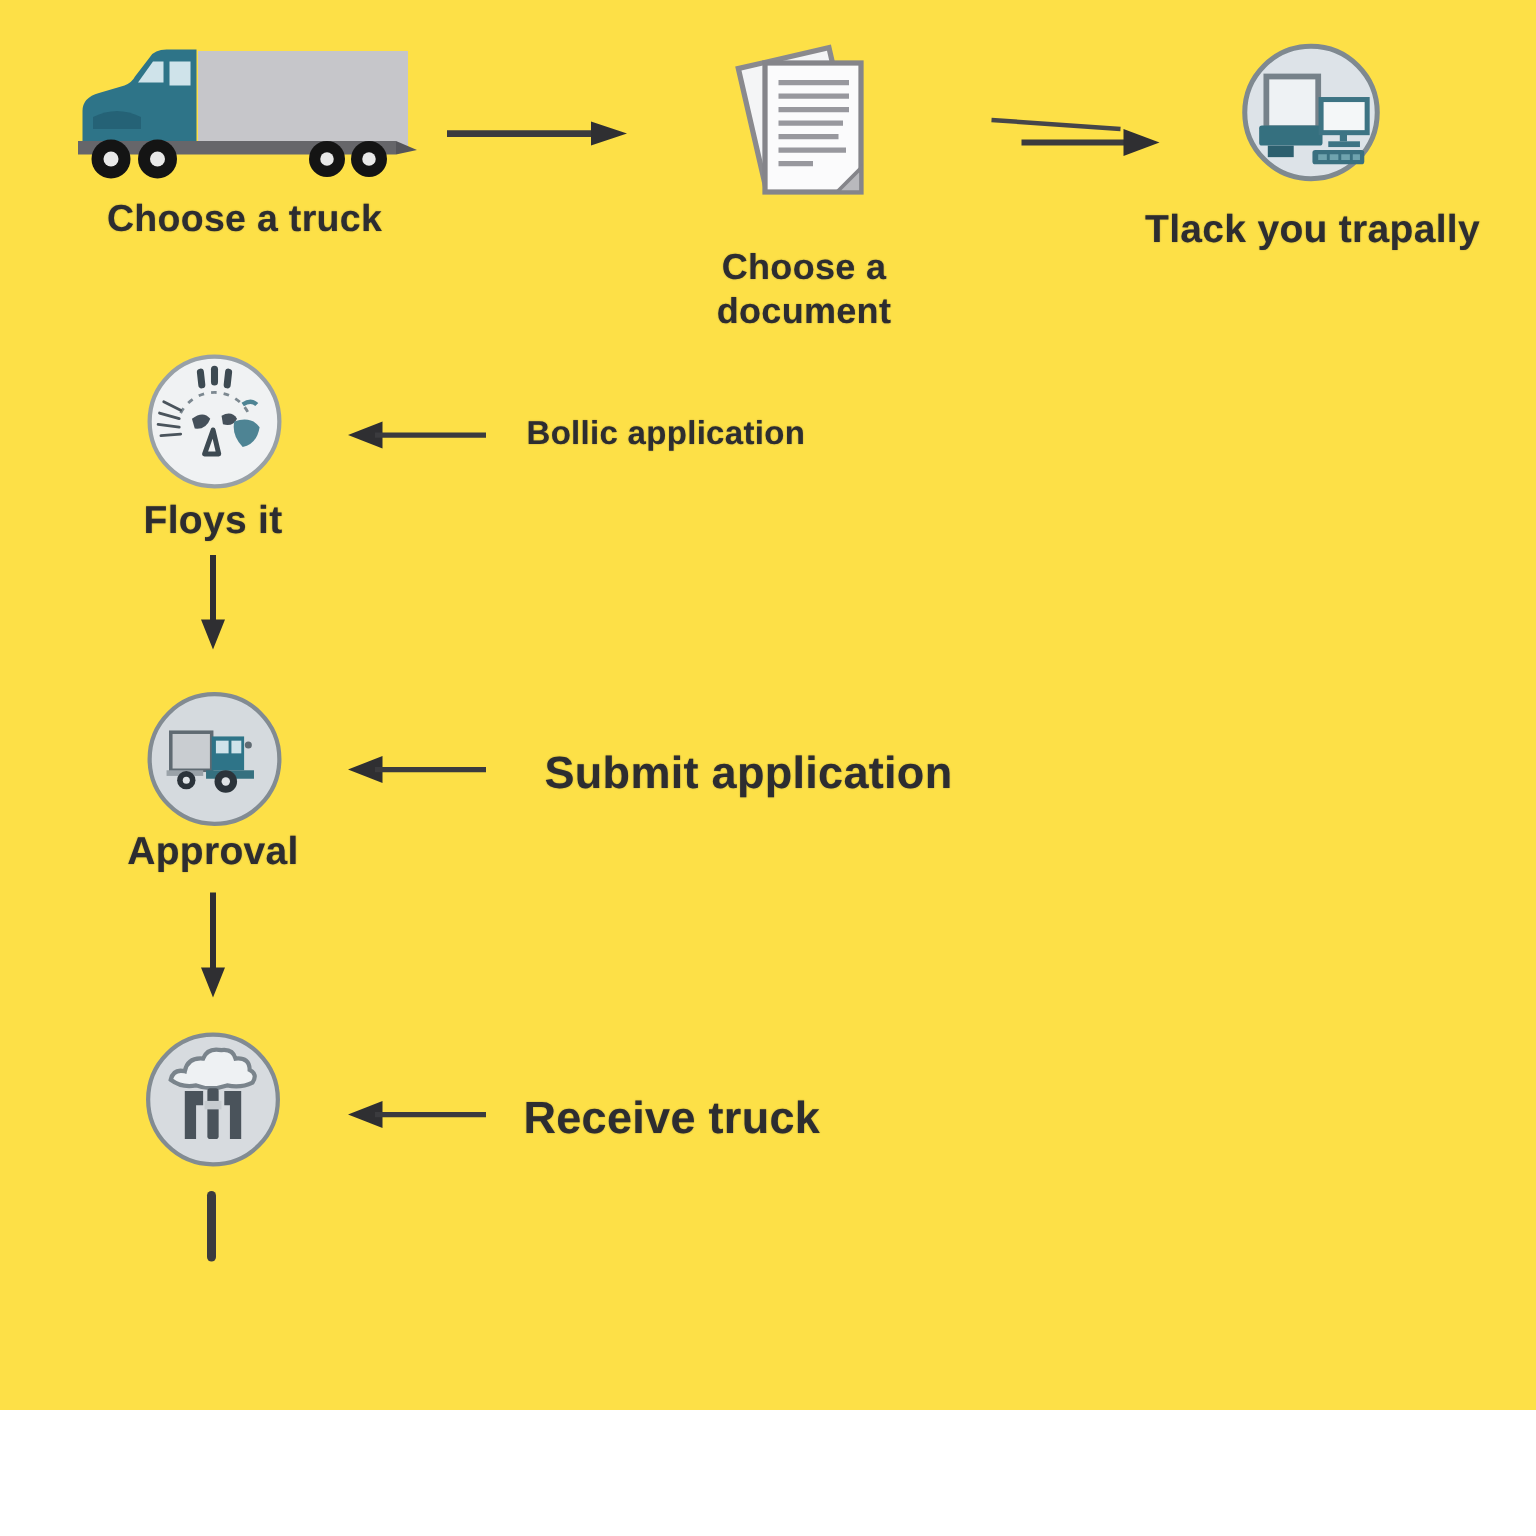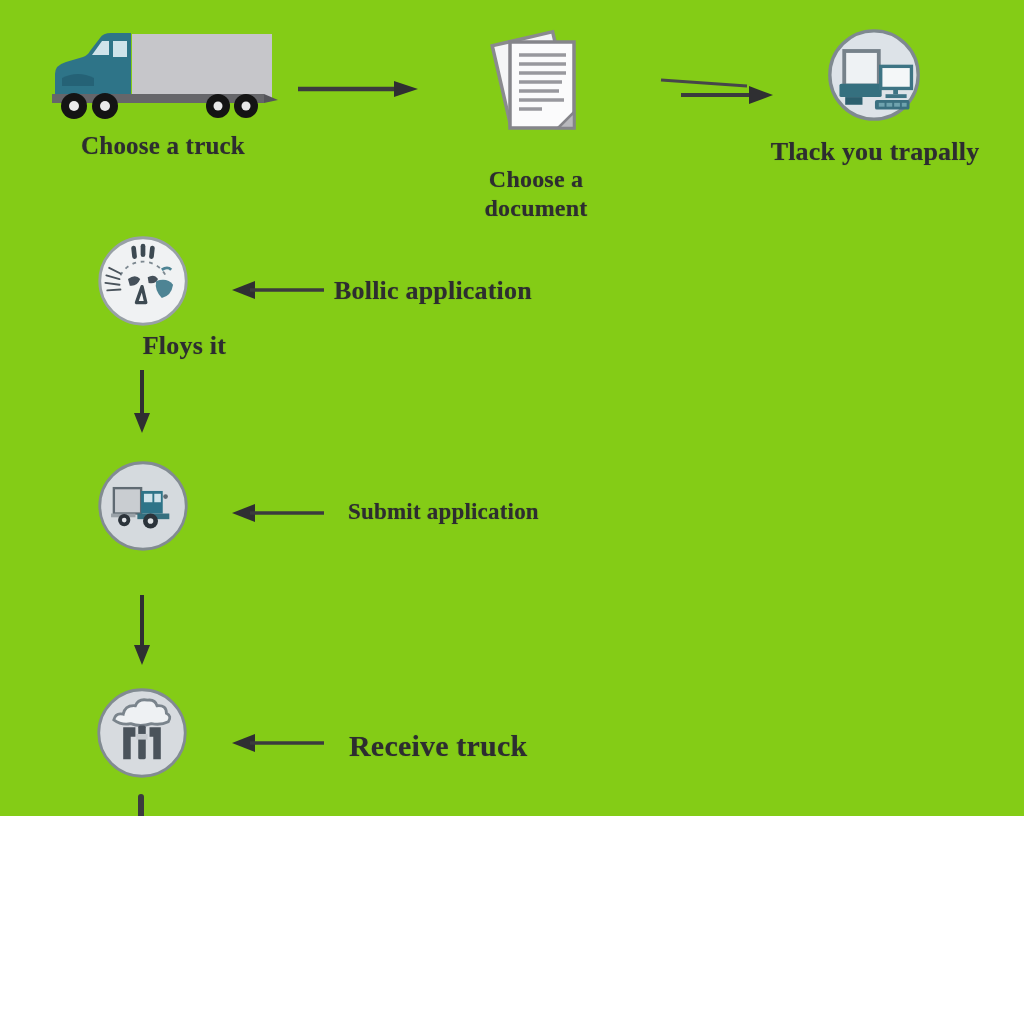--- a/index.html
+++ b/index.html
@@ -1,20 +1,20 @@
 <!DOCTYPE html>
 <html><head>
 <meta charset="utf-8">
 <style>
   html,body{margin:0;padding:0;}
   .canvas{
     position:relative;
-    width:1024px;height:816px;
-    background:#84cc16;
-    font-family:Liberation Serif, serif;
+    width:1024px;height:940px;
+    background:#fde047;
+    font-family:Liberation Sans, sans-serif;
     overflow:hidden;
   }
   .abs{position:absolute;}
   .lbl{
     position:absolute;
     font-weight:bold;
     color:#2d2d30;
     letter-spacing:0.2px;
     text-shadow:0 0 1px rgba(45,45,48,0.45);
   }
@@ -113,28 +113,28 @@
       <line x1="10" y1="52" x2="25" y2="54"></line>
       <line x1="12" y1="60" x2="26" y2="59"></line>
     </g>
     <path d="M34,48 Q42,42 47,48 Q44,56 36,55 Z" fill="#45505a"></path>
     <path d="M55,46 Q62,42 66,48 Q63,54 56,52 Z" fill="#45505a"></path>
     <path d="M64,50 Q76,46 82,54 Q80,66 70,68 Q62,60 64,50 Z" fill="#4e8494"></path>
     <path d="M70,38 Q76,34 80,38" fill="none" stroke="#4e8494" stroke-width="3"></path>
     <polygon points="43,73 53,73 49,56" fill="none" stroke="#3d4a52" stroke-width="3.5" stroke-linejoin="round"></polygon>
   </svg>
 
-  <div class="lbl center" style="left:58px;top:331px;width:168px;font-size:26px;text-align:right;">Floys it</div>
+  <div class="lbl center" style="left:58px;top:331px;width:168px;font-size:26px;">Floys it</div>
 
   <svg class="abs" style="left:232px;top:279px;" width="95" height="22" viewBox="0 0 95 22">
     <polygon points="23,2 0,11 23,20" fill="#2f2f32"></polygon>
     <line x1="18" y1="11" x2="92" y2="11" stroke="#3b3b3e" stroke-width="3.5"></line>
   </svg>
 
-  <div class="lbl" style="left:334px;top:276px;font-size:26px;">Bollic application</div>
+  <div class="lbl" style="left:351px;top:276px;font-size:22px;">Bollic application</div>
 
   <svg class="abs" style="left:131px;top:368px;" width="22" height="68" viewBox="0 0 22 68">
     <line x1="11" y1="2" x2="11" y2="48" stroke="#2f2f32" stroke-width="4"></line>
     <polygon points="3,45 19,45 11,65" fill="#2f2f32"></polygon>
   </svg>
 
   <svg class="abs" style="left:96px;top:459px;" width="94" height="94" viewBox="0 0 100 100">
     <circle cx="50" cy="50" r="46" fill="#d5dade" stroke="#828b92" stroke-width="3"></circle>
     <rect x="19" y="31" width="29" height="27" fill="#c9cdd1" stroke="#5f6a72" stroke-width="2.5"></rect>
     <rect x="48" y="34" width="23" height="24" fill="#2e7488"></rect>
@@ -142,27 +142,28 @@
     <rect x="62" y="37" width="7" height="9" fill="#cfe3ea"></rect>
     <rect x="44" y="58" width="34" height="6" fill="#35707f"></rect>
     <rect x="16" y="58" width="26" height="4" fill="#9aa2a8"></rect>
     <circle cx="30" cy="65" r="6.5" fill="#2b333a"></circle>
       <circle cx="30" cy="65" r="2.5" fill="#dfe3e6"></circle>
     <circle cx="58" cy="66" r="8" fill="#2b333a"></circle>
       <circle cx="58" cy="66" r="3" fill="#dfe3e6"></circle>
     <circle cx="74" cy="40" r="2.5" fill="#5f6a72"></circle>
   </svg>
 
+  <div class="lbl center" style="left:56px;top:552px;width:172px;font-size:26px;">Approval</div>
 
   <svg class="abs" style="left:232px;top:502px;" width="95" height="22" viewBox="0 0 95 22">
     <polygon points="23,2 0,11 23,20" fill="#2f2f32"></polygon>
     <line x1="18" y1="11" x2="92" y2="11" stroke="#3b3b3e" stroke-width="3.5"></line>
   </svg>
 
-  <div class="lbl" style="left:348px;top:499px;font-size:23px;">Submit application</div>
+  <div class="lbl" style="left:363px;top:499px;font-size:30px;">Submit application</div>
 
   <svg class="abs" style="left:131px;top:593px;" width="22" height="75" viewBox="0 0 22 75">
     <line x1="11" y1="2" x2="11" y2="55" stroke="#2f2f32" stroke-width="4"></line>
     <polygon points="3,52 19,52 11,72" fill="#2f2f32"></polygon>
   </svg>
 
   <svg class="abs" style="left:95px;top:686px;" width="94" height="94" viewBox="0 0 100 100">
     <circle cx="50" cy="50" r="46" fill="#d7dbdf" stroke="#828b92" stroke-width="3"></circle>
     <path d="M20,36 Q22,28 30,30 Q32,20 43,21 Q46,13 56,15 Q64,14 66,21 Q76,20 76,29 Q82,32 78,38 Q70,42 60,40 Q48,44 38,40 Q28,42 20,36 Z" fill="#eef1f3" stroke="#7a848c" stroke-width="3"></path>
     <g fill="#4a535b">

